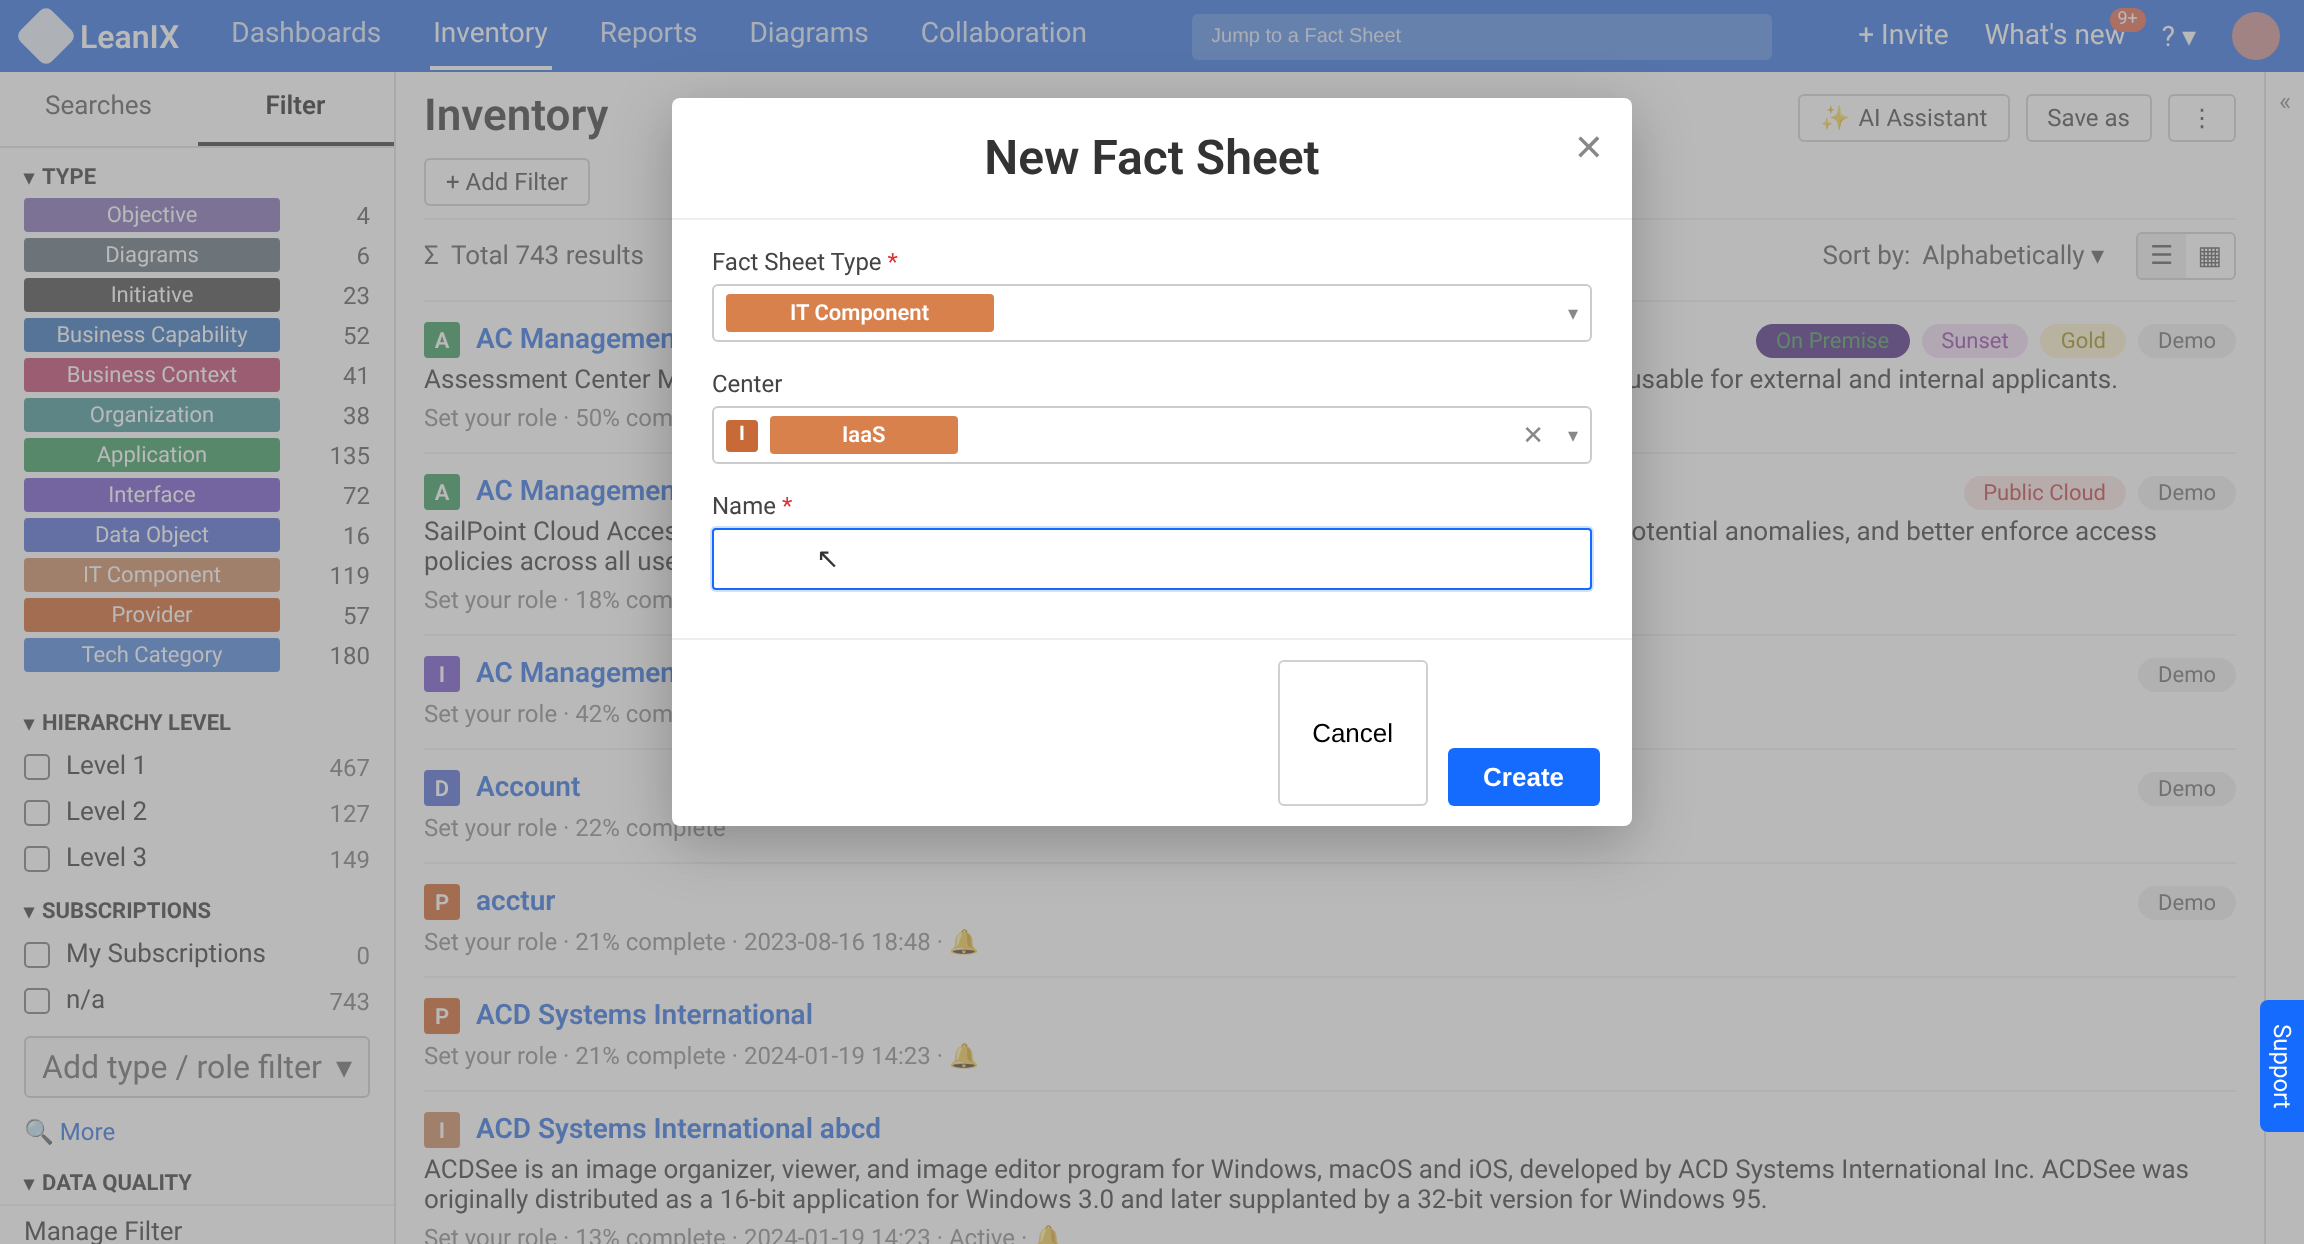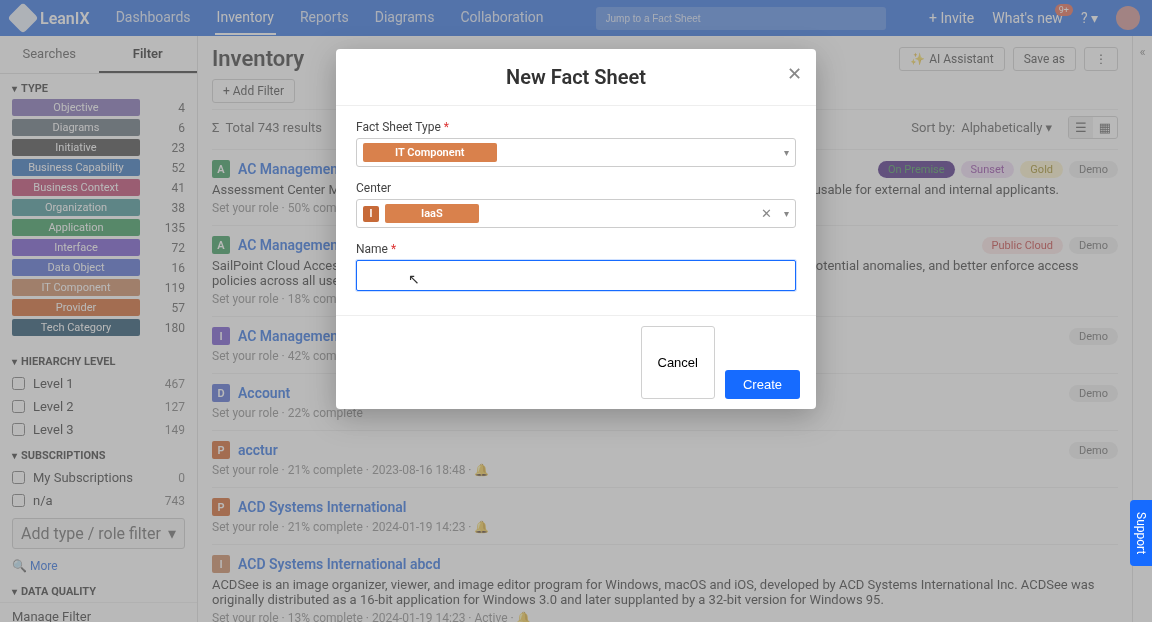--- a/index.html
+++ b/index.html
@@ -52,34 +52,34 @@
 .fs-name { color: #166bff; font-weight: 600; font-size: 14px; cursor: pointer; }
 .fs-tags { margin-left: auto; display: flex; gap: 6px; }
 .tag { border-radius: 10px; padding: 2px 10px; font-size: 11px; }
 .fs-desc { font-size: 13px; color: #333; margin-bottom: 4px; }
 .fs-meta { font-size: 12px; color: #888; }
 .side-strip { width: 20px; border-left: 1px solid #e0e0e0; display: flex; align-items: flex-start; justify-content: center; padding-top: 8px; color: #888; }
 
 .overlay { position: absolute; inset: 0; background: rgba(100,100,100,0.45); z-index: 10; }
 .modal { position: absolute; top: 49px; left: 336px; width: 480px; background: #fff; border-radius: 4px; box-shadow: 0 8px 30px rgba(0,0,0,0.25); z-index: 11; }
 .modal-head { padding: 16px; text-align: center; position: relative; border-bottom: 1px solid #eee; }
-.modal-title { font-size: 20px; font-weight: 600; color: #333; }
+.modal-title { font-size: 24px; font-weight: 600; color: #333; }
 .modal-close { position: absolute; right: 14px; top: 14px; cursor: pointer; color: #888; font-size: 18px; }
 .modal-body { padding: 14px 20px 24px; }
 .form-label { font-size: 12px; color: #444; margin-bottom: 4px; display: block; }
 .req { color: #d33; }
 .select-box { border: 1px solid #ccc; border-radius: 3px; padding: 4px 6px; display: flex; align-items: center; gap: 6px; position: relative; margin-bottom: 14px; }
 .select-chev { margin-left: auto; color: #888; font-size: 10px; cursor: pointer; }
 .select-x { color: #888; font-size: 13px; cursor: pointer; margin-left: auto; margin-right: 6px; }
 .chip-pill { background: #d9814c; color: #fff; font-size: 11px; padding: 3px 32px; border-radius: 2px; font-weight: 600; }
 .iletter { background: #c76a38; color: #fff; width: 16px; height: 16px; font-size: 10px; font-weight: 700; display: flex; align-items: center; justify-content: center; border-radius: 2px; }
 .text-input { width: 100%; border: 1px solid #166bff; border-radius: 2px; padding: 7px 8px; font-size: 13px; outline: none; box-shadow: 0 0 0 1px #166bff33; }
 .modal-foot { border-top: 1px solid #eee; padding: 10px 16px; display: flex; justify-content: flex-end; gap: 10px; }
 .btn-cancel { padding: 7px 16px; border: 1px solid #d0d0d0; background: #fff; border-radius: 3px; cursor: pointer; font-size: 13px; }
-.btn-create { padding: 7px 18px; background: #166bff; color: #fff; border: none; border-radius: 3px; cursor: pointer; font-size: 13px; font-weight: 400; margin-top: 44px; }
+.btn-create { padding: 7px 18px; background: #166bff; color: #fff; border: none; border-radius: 3px; cursor: pointer; font-size: 13px; font-weight: 700; margin-top: 44px; }
 .support-tab { position: absolute; right: 0; top: 500px; background: #166bff; color: #fff; writing-mode: vertical-rl; padding: 12px 4px; font-size: 12px; border-radius: 4px 0 0 4px; z-index: 12; cursor: pointer; }
 .cursor-fake { position: absolute; top: 271px; left: 408px; z-index: 12; font-size: 14px; pointer-events:none; }
 </style>
 </head>
 <body>
 
 <div class="grayed">
 <div class="topbar">
   <div class="logo">
     <div class="logo-icon"></div>
@@ -152,21 +152,21 @@
           </div>
           <div class="type-row">
             <div class="type-chip" style="background:#d9814c">IT Component</div>
             <div class="type-count">119</div>
           </div>
           <div class="type-row">
             <div class="type-chip" style="background:#e8590c">Provider</div>
             <div class="type-count">57</div>
           </div>
           <div class="type-row">
-            <div class="type-chip" style="background:#0c4a6e">Tech Category</div>
+            <div class="type-chip" style="background:#3b82f6">Tech Category</div>
             <div class="type-count">180</div>
           </div>
         </div>
     <div class="section-title">
           <span class="chev">▾</span>
           <span>HIERARCHY LEVEL</span>
         </div>
     <div id="levels">
           <label class="check-row"><input type="checkbox" style="">Level 1<span class="cnt">467</span></label>
           <label class="check-row"><input type="checkbox" style="">Level 2<span class="cnt">127</span></label>

